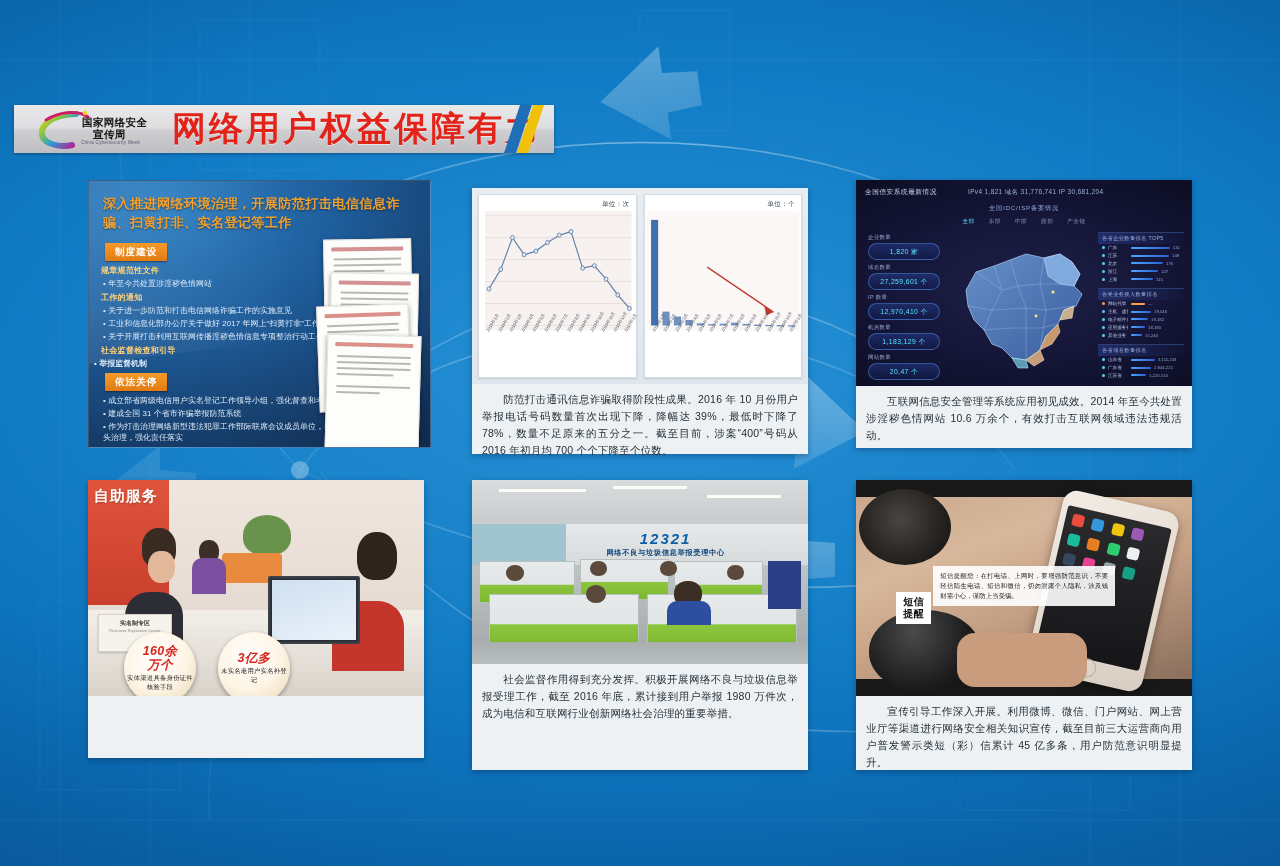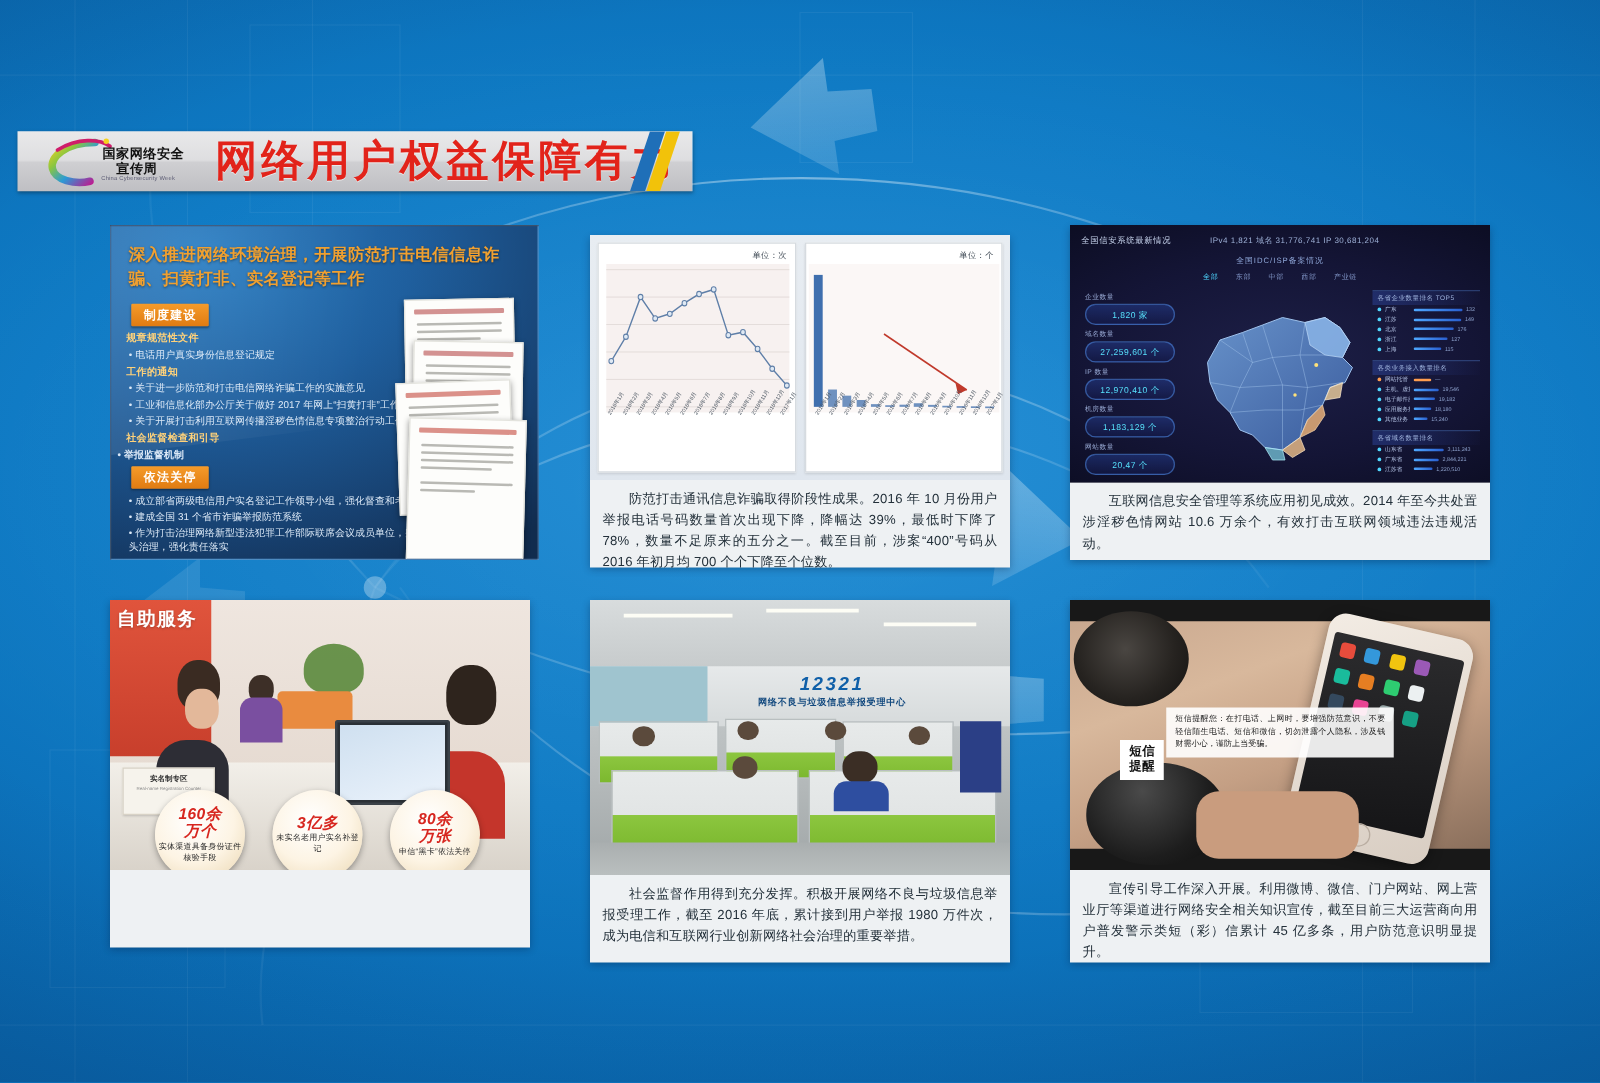--- a/index.html
+++ b/index.html
@@ -184,21 +184,21 @@
   .p4-plate .pl1{font-size:6px;font-weight:bold;color:#333;text-align:center;margin-top:4px;}
   .p4-plate .pl2{font-size:3.6px;color:#8b8b8b;text-align:center;margin-top:1px;}
   .p4-monitor{
     position:absolute;right:64px;bottom:52px;width:88px;height:64px;background:#2a3036;
     border:2px solid #3a4148;border-radius:2px;
   }
   .p4-monitor .scr{position:absolute;inset:2px;background:linear-gradient(160deg,#cfe0f0,#eaf2fb);}
 
   
   #card5{left:472px;top:480px;width:336px;height:290px;}
-  #card5 .card-media{height:220px;background:#b9bcbd;}
+  #card5 .card-media{height:184px;background:#b9bcbd;}
   .photo5{position:absolute;inset:0;overflow:hidden;
     background:linear-gradient(180deg,#cfd3d4 0%,#c2c7c8 38%,#b3b8b9 68%,#9fa5a6 100%);}
   .p5-ceil{position:absolute;left:0;top:0;width:100%;height:26%;
     background:linear-gradient(180deg,#d8dcdd,#c6cacb);}
   .p5-back{position:absolute;left:0;top:24%;width:100%;height:22%;
     background:linear-gradient(180deg,#e6e9ea,#d6dadb);}
   .p5-sign{
     position:absolute;left:40%;top:27%;text-align:center;
   }
   .p5-12321{font-size:15px;font-weight:bold;font-style:italic;color:#0f5fa8;letter-spacing:2px;}
@@ -313,21 +313,21 @@
 </div>
 
 <div class="card" id="card1">
   <div id="slide1">
     <div class="sheen"></div>
     <div class="s1-title">深入推进网络环境治理，开展防范打击电信信息诈骗、扫黄打非、实名登记等工作</div>
 
     <div class="s1-chip" style="left:16px;top:62px;">制度建设</div>
 
     <div class="s1-sub" style="left:12px;top:84px;">规章规范性文件</div>
-    <div class="s1-li" style="left:14px;top:97px;">• <span>电话用户真实身份信息登记规定</span></div>
+    <div class="s1-li" style="left:14px;top:97px;">• <span>年至今共处置涉淫秽色情网站</span></div>
 
     <div class="s1-sub" style="left:12px;top:111px;">工作的通知</div>
     <div class="s1-li" style="left:14px;top:124px;">• <span>关于进一步防范和打击电信网络诈骗工作的实施意见</span></div>
     <div class="s1-li" style="left:14px;top:137px;">• <span>工业和信息化部办公厅关于做好 2017 年网上“扫黄打非”工作的通知</span></div>
     <div class="s1-li" style="left:14px;top:150px;">• <span>关于开展打击利用互联网传播淫秽色情信息专项整治行动工作方案</span></div>
 
     <div class="s1-sub" style="left:12px;top:164px;text-align:center;">社会监督检查和引导</div>
     <div class="s1-li" style="left:5px;top:177px;font-weight:bold;">• <span>举报监督机制</span></div>
 
     <div class="s1-chip" style="left:16px;top:192px;">依法关停</div>
@@ -651,24 +651,20 @@
       </div>
 
       <div class="p4-badge" style="left:36px;bottom:-8px;">
         <div class="b-num"><span>160余</span><br><span>万个</span></div>
         <div class="b-txt">实体渠道具备身份证件核验手段</div>
       </div>
       <div class="p4-badge" style="left:130px;bottom:-8px;">
         <div class="b-num"><span>3亿多</span></div>
         <div class="b-txt">未实名老用户实名补登记</div>
       </div>
-      <div class="p4-badge" style="left:224px;bottom:-8px;">
-        <div class="b-num"><span>80余</span><br><span>万张</span></div>
-        <div class="b-txt">申信“黑卡”依法关停</div>
-      </div>
     </div>
   </div>
 </div>
 
 <div class="card" id="card5">
   <div class="card-media">
     <div class="photo5">
       <div class="p5-ceil"></div>
       <div style="position:absolute;left:8%;top:5%;width:26%;height:3px;background:#fdfdf5;"></div>
       <div style="position:absolute;left:42%;top:3%;width:22%;height:3px;background:#fdfdf5;"></div>

